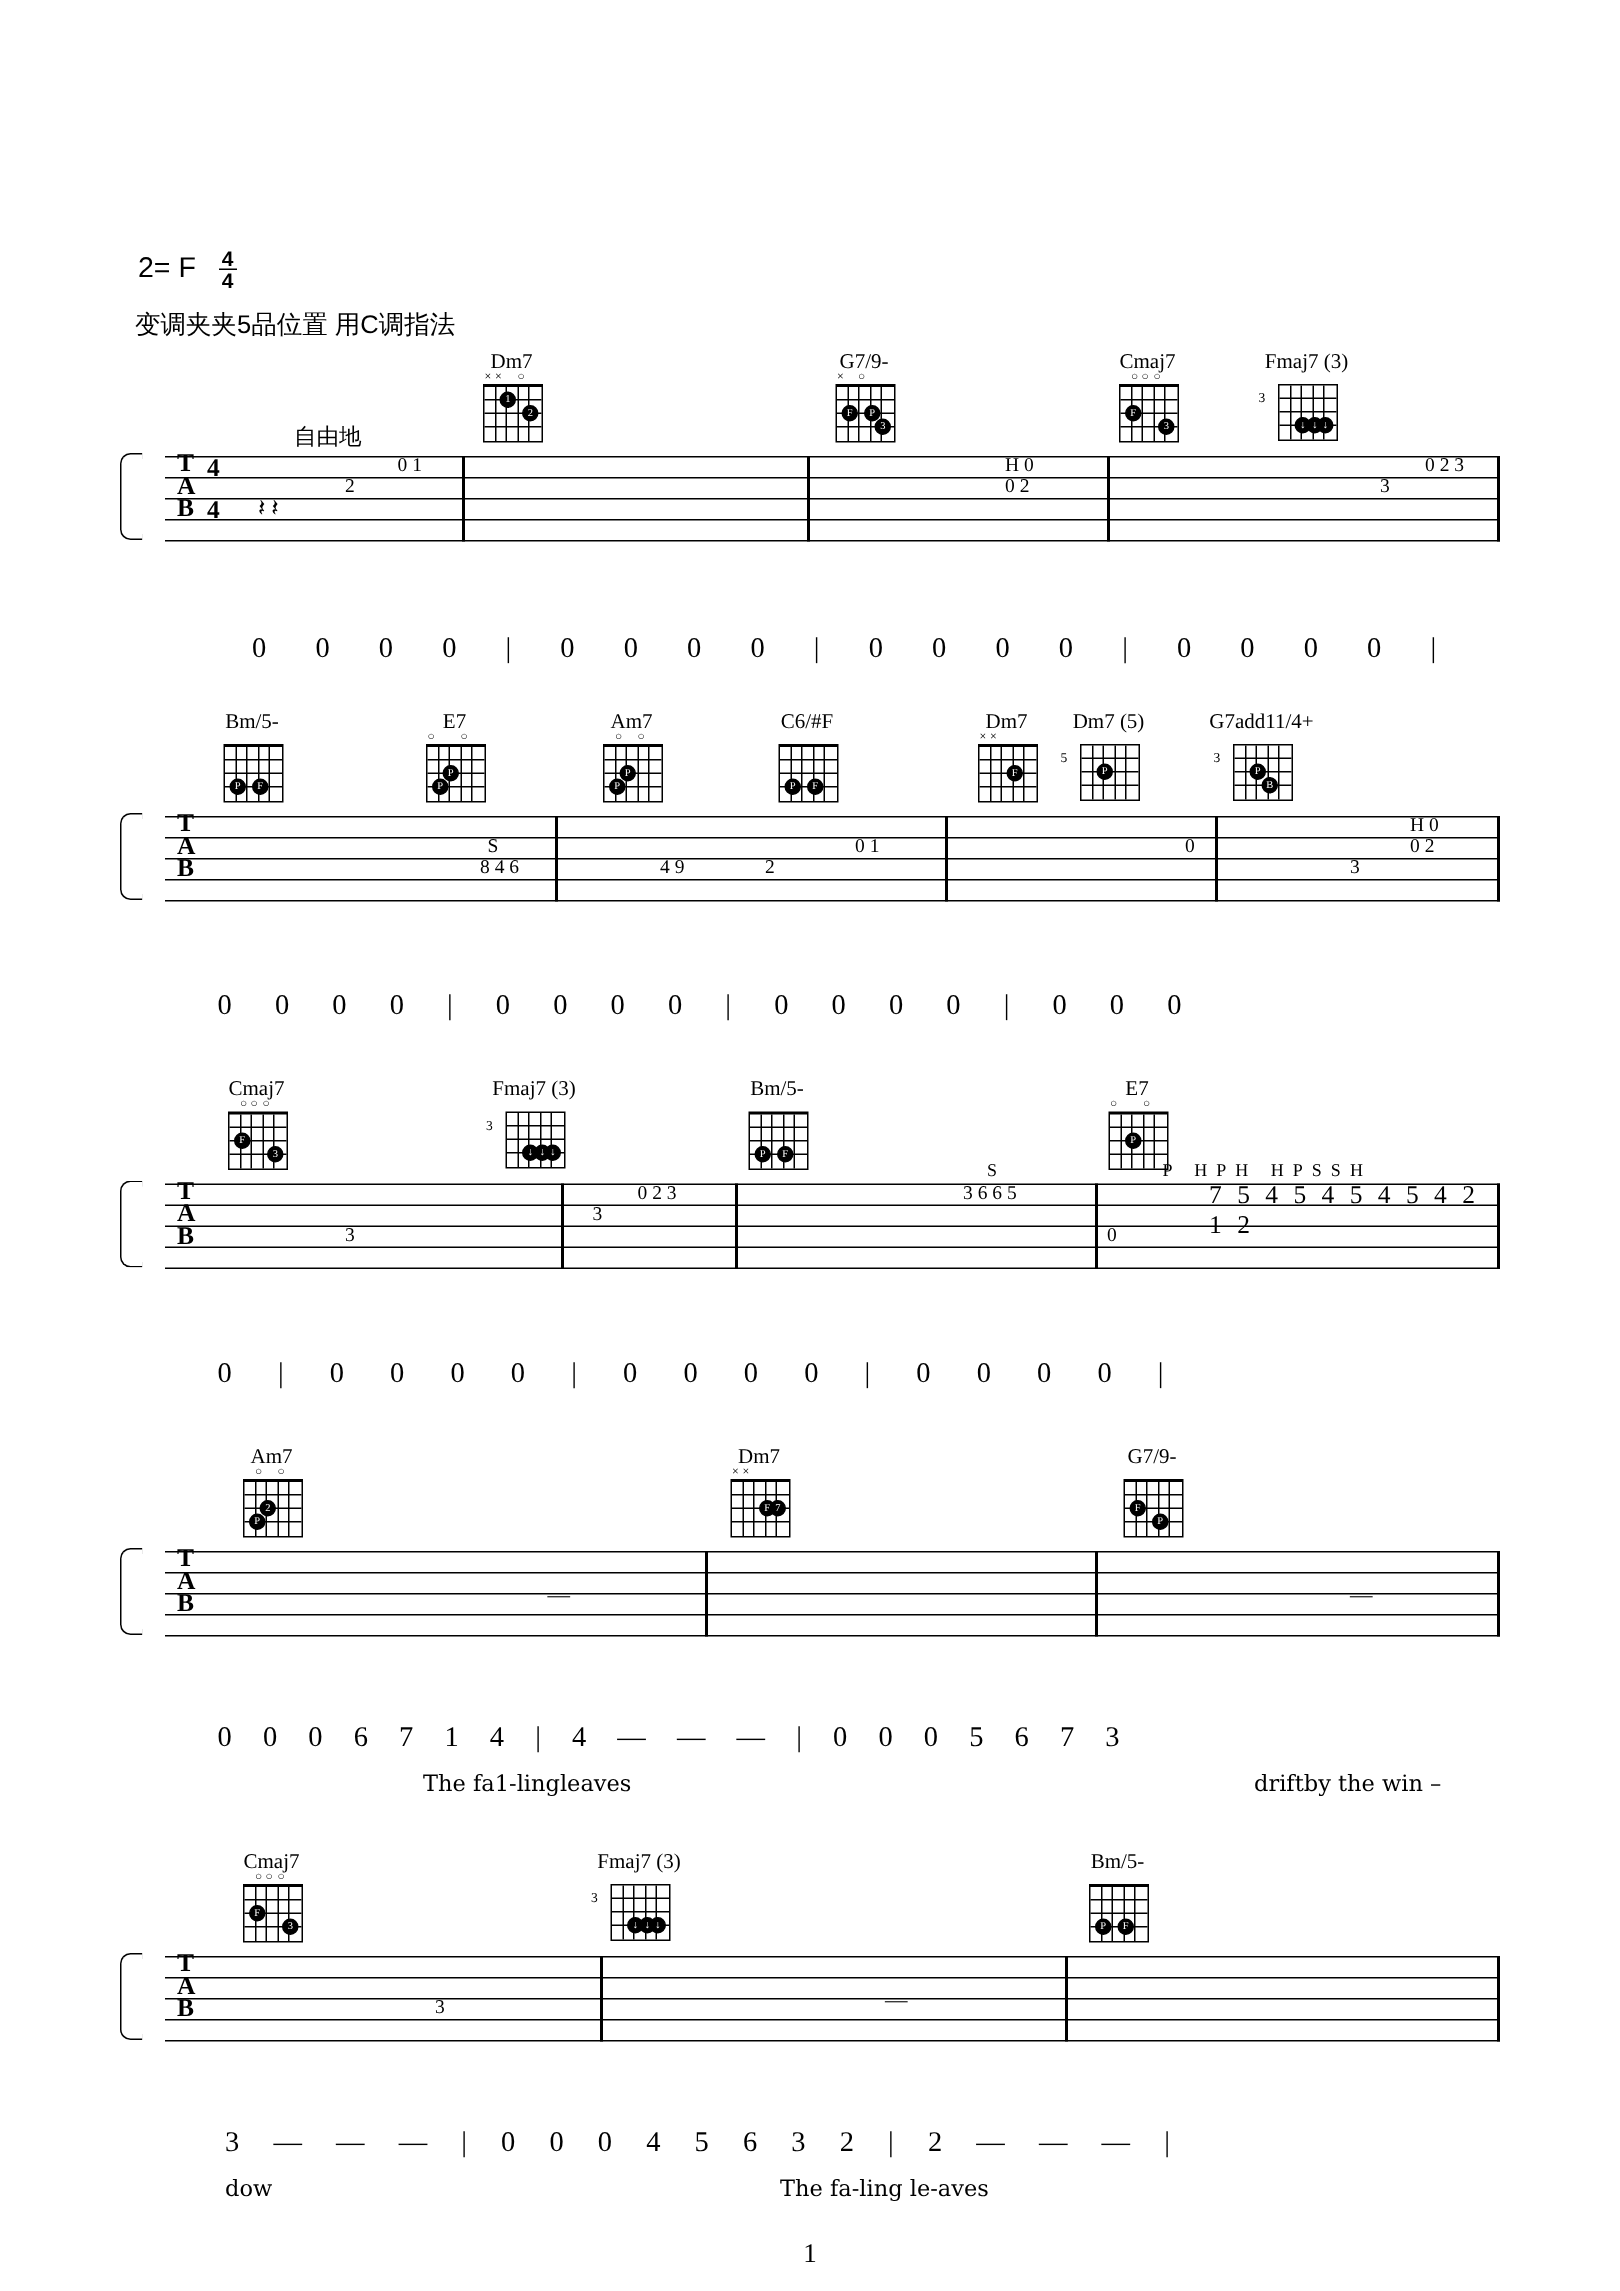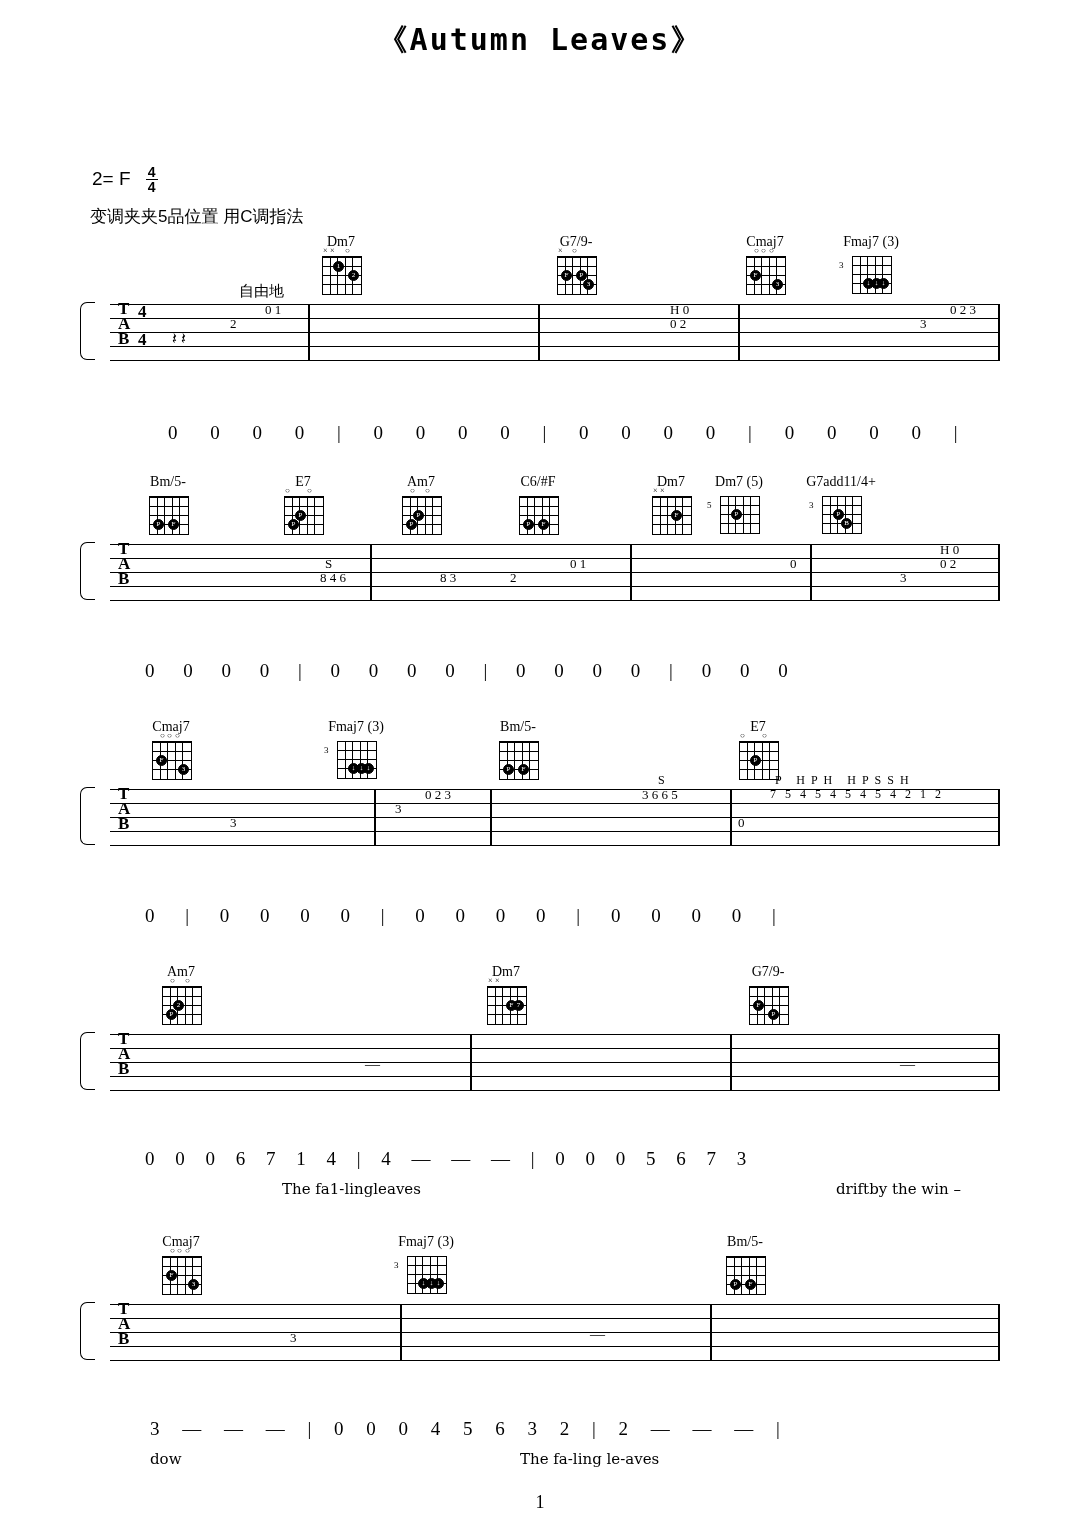--- a/index.html
+++ b/index.html
@@ -48,35 +48,34 @@
   .numline{position:absolute;font-family:"Liberation Serif",serif;font-size:19px;letter-spacing:0px;}
   .lyrics{position:absolute;font-family:"DejaVu Serif",serif;font-size:15px;}
   .pagenum{position:absolute;bottom:14px;left:0;width:1080px;text-align:center;font-size:18px;}
   .freetext{position:absolute;font-size:15px;font-family:"Liberation Sans",sans-serif;}
 </style>
 </head>
 <body>
 
 <div class="page">
 
-  <div class="title">《Autumn Leaves》</div>
 
   <div class="keysig">
     <span>2= F</span>
     <span class="frac">
       <span class="num">4</span>
       <span class="den">4</span>
     </span>
   </div>
   <div class="capo">变调夹夹5品位置 用C调指法</div>
 
   <div class="system" style="top:300px;">
     <div class="brace" style="left:80px;top:2px;height:56px;"></div>
 
-    <div class="freetext" style="left:196px;top:-18px;margin-left:43px;">自由地</div>
+    <div class="freetext" style="left:196px;top:-18px;">自由地</div>
 
     <div class="chordbox" style="left:318px;top:-48px;">
       <div class="cname">Dm7</div>
       <div class="grid">
         <div class="v" style="left:7px"></div>
           <div class="v" style="left:14px"></div>
         <div class="v" style="left:22px"></div>
           <div class="v" style="left:29px"></div>
         <div class="h" style="top:8px"></div>
           <div class="h" style="top:17px"></div>
@@ -290,21 +289,21 @@
         <span>T</span>
           <span>A</span>
           <span>B</span>
       </div>
       <div class="bar-end" style="left:260px;"></div>
       <div class="bar-end" style="left:520px;"></div>
       <div class="bar-end" style="left:700px;"></div>
       <div class="bar-end" style="left:888px;"></div>
       <div style="position:absolute;left:215px;top:12px;font-size:13px;">S</div>
       <div style="position:absolute;left:210px;top:26px;font-size:13px;">8 4 6</div>
-      <div style="position:absolute;left:330px;top:26px;font-size:13px;">8 3</div>
+      <div style="position:absolute;left:330px;top:26px;font-size:13px;">4 9</div>
       <div style="position:absolute;left:400px;top:26px;font-size:13px;">2</div>
       <div style="position:absolute;left:460px;top:12px;font-size:13px;">0 1</div>
       <div style="position:absolute;left:680px;top:12px;font-size:13px;">0</div>
       <div style="position:absolute;left:790px;top:26px;font-size:13px;">3</div>
       <div style="position:absolute;left:830px;top:-2px;font-size:13px;">H    0</div>
       <div style="position:absolute;left:830px;top:12px;font-size:13px;">0 2</div>
     </div>
 
     <div class="numline" style="left:145px;top:120px;letter-spacing:12px;">0   0   0   0 | 0   0   0   0 | 0  0  0  0 | 0  0  0</div>
   </div>
@@ -389,21 +388,21 @@
       <div class="bar-end" style="left:264px;"></div>
       <div class="bar-end" style="left:380px;"></div>
       <div class="bar-end" style="left:620px;"></div>
       <div class="bar-end" style="left:888px;"></div>
       <div style="position:absolute;left:120px;top:26px;font-size:13px;">3</div>
       <div style="position:absolute;left:285px;top:12px;font-size:13px;">3</div>
       <div style="position:absolute;left:315px;top:-2px;font-size:13px;">0 2   3</div>
       <div style="position:absolute;left:548px;top:-16px;font-size:12px;">S</div>
       <div style="position:absolute;left:532px;top:-2px;font-size:13px;">3 6 6  5</div>
       <div style="position:absolute;left:665px;top:-16px;font-size:12px;letter-spacing:6px;">P  HPH   HPSSH</div>
-      <div style="position:absolute;left:660px;top:-2px;font-size:12px;letter-spacing:3px;">7 5 4 5 4 5 4 5 4 2 1 2</div>
+      <div style="position:absolute;left:696px;top:-2px;font-size:17px;letter-spacing:3px;">7 5 4 5 4 5 4 5 4 2 1 2</div>
       <div style="position:absolute;left:628px;top:26px;font-size:13px;">0</div>
     </div>
 
     <div class="numline" style="left:145px;top:120px;letter-spacing:13px;">0 | 0  0  0  0 | 0  0  0  0 | 0  0  0  0 |</div>
   </div>
 
   <div class="system" style="top:1030px;">
     <div class="brace" style="left:80px;top:2px;height:56px;"></div>
 
     <div class="chordbox" style="left:158px;top:-48px;">

